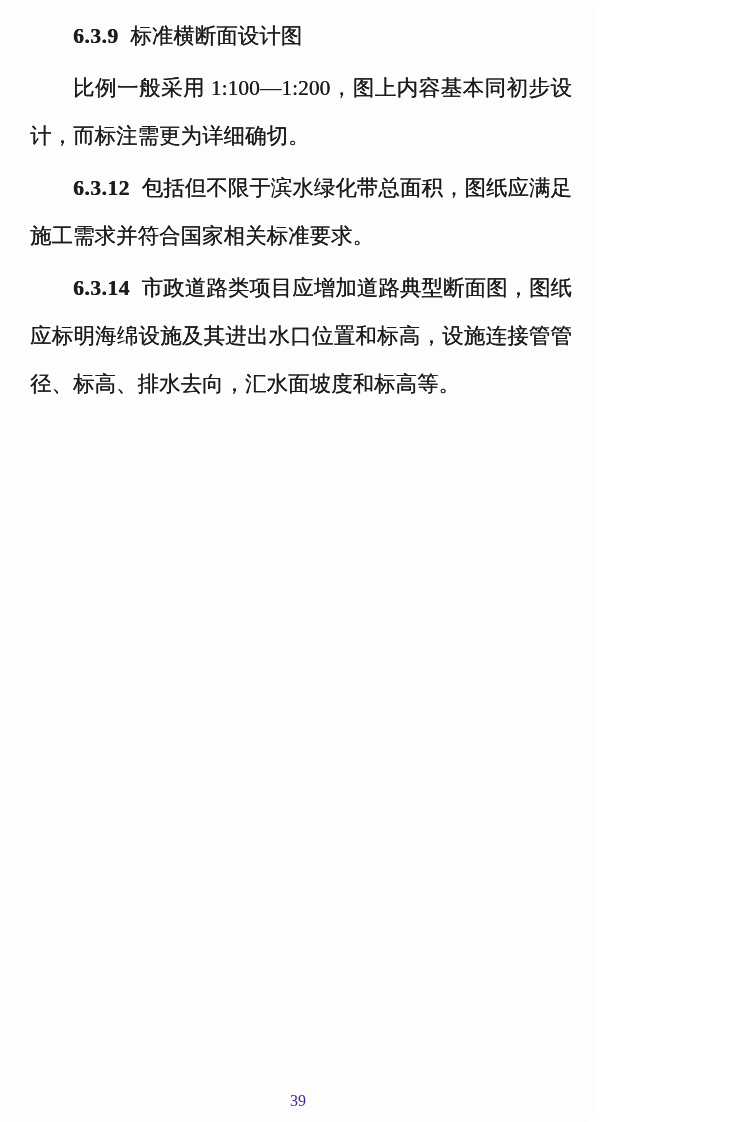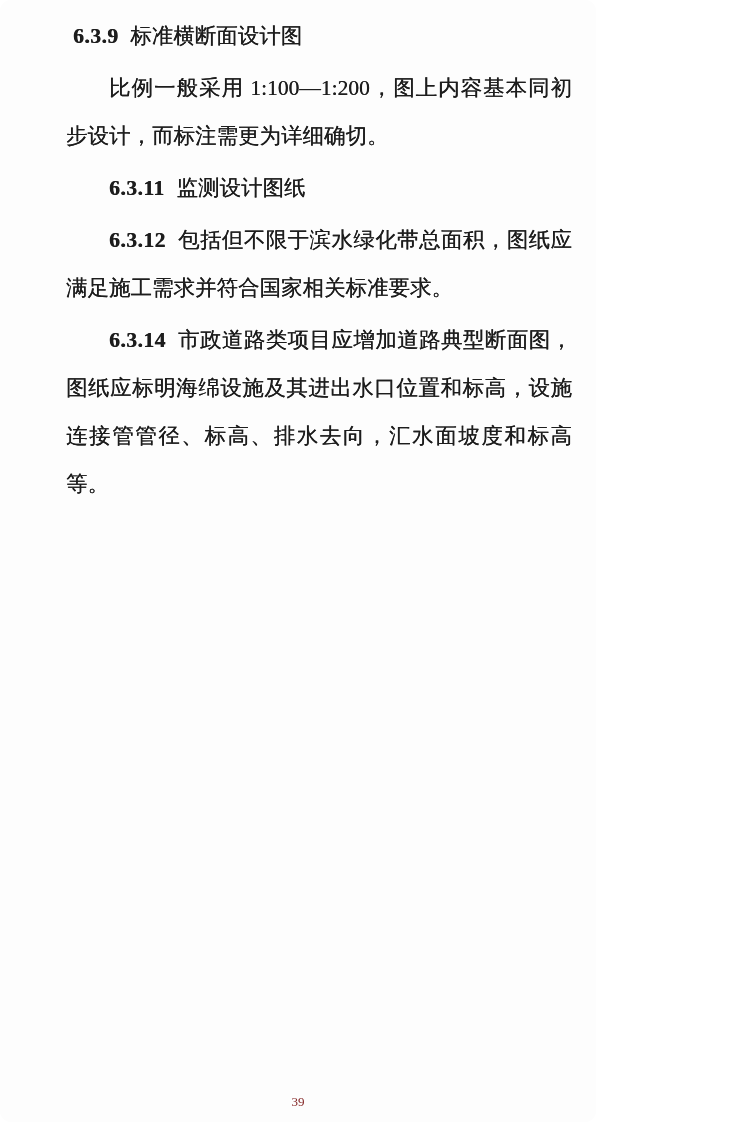--- a/index.html
+++ b/index.html
@@ -24,61 +24,57 @@
     margin: 0;
     font-size: 21.5px;
     line-height: 48px;
     text-align: justify;
     text-indent: 2em;
     text-shadow: 0.3px 0 0 currentColor;
     word-break: break-all;
   }
   .para + .para {
     margin-top: 4px;
-    margin-left: 36px;
   }
   .sec-num {
     font-weight: 700;
     letter-spacing: 0.5px;
     margin-right: 0.55em;
     text-shadow: 0.4px 0 0 currentColor;
   }
   .sec-num:empty {
     display: none;
     margin-right: 0;
   }
   .page-number {
     position: absolute;
     left: 0;
     right: 0;
     bottom: 12px;
     text-align: center;
-    font-size: 13px;
-    color: #7f1d1d;
+    font-size: 16px;
+    color: #4c1d95;
   }
 </style>
 </head>
 <body>
 
 <div class="page">
   <div class="content">
 
     <p class="para">
       <span class="sec-num">6.3.9</span><span>标准横断面设计图</span>
     </p>
 
     <p class="para">
       <span>比例一般采用 1:100—1:200，图上内容基本同初步设计，而标注需更为详细确切。</span>
     </p>
 
 
 
-    <p class="para">
-      <span class="sec-num">6.3.11</span><span>监测设计图纸</span>
-    </p>
 
 
     <p class="para">
       <span class="sec-num">6.3.12</span><span>包括但不限于滨水绿化带总面积，图纸应满足施工需求并符合国家相关标准要求。</span>
     </p>
 
 
     <p class="para">
       <span class="sec-num">6.3.14</span><span>市政道路类项目应增加道路典型断面图，图纸应标明海绵设施及其进出水口位置和标高，设施连接管管径、标高、排水去向，汇水面坡度和标高等。</span>
     </p>

